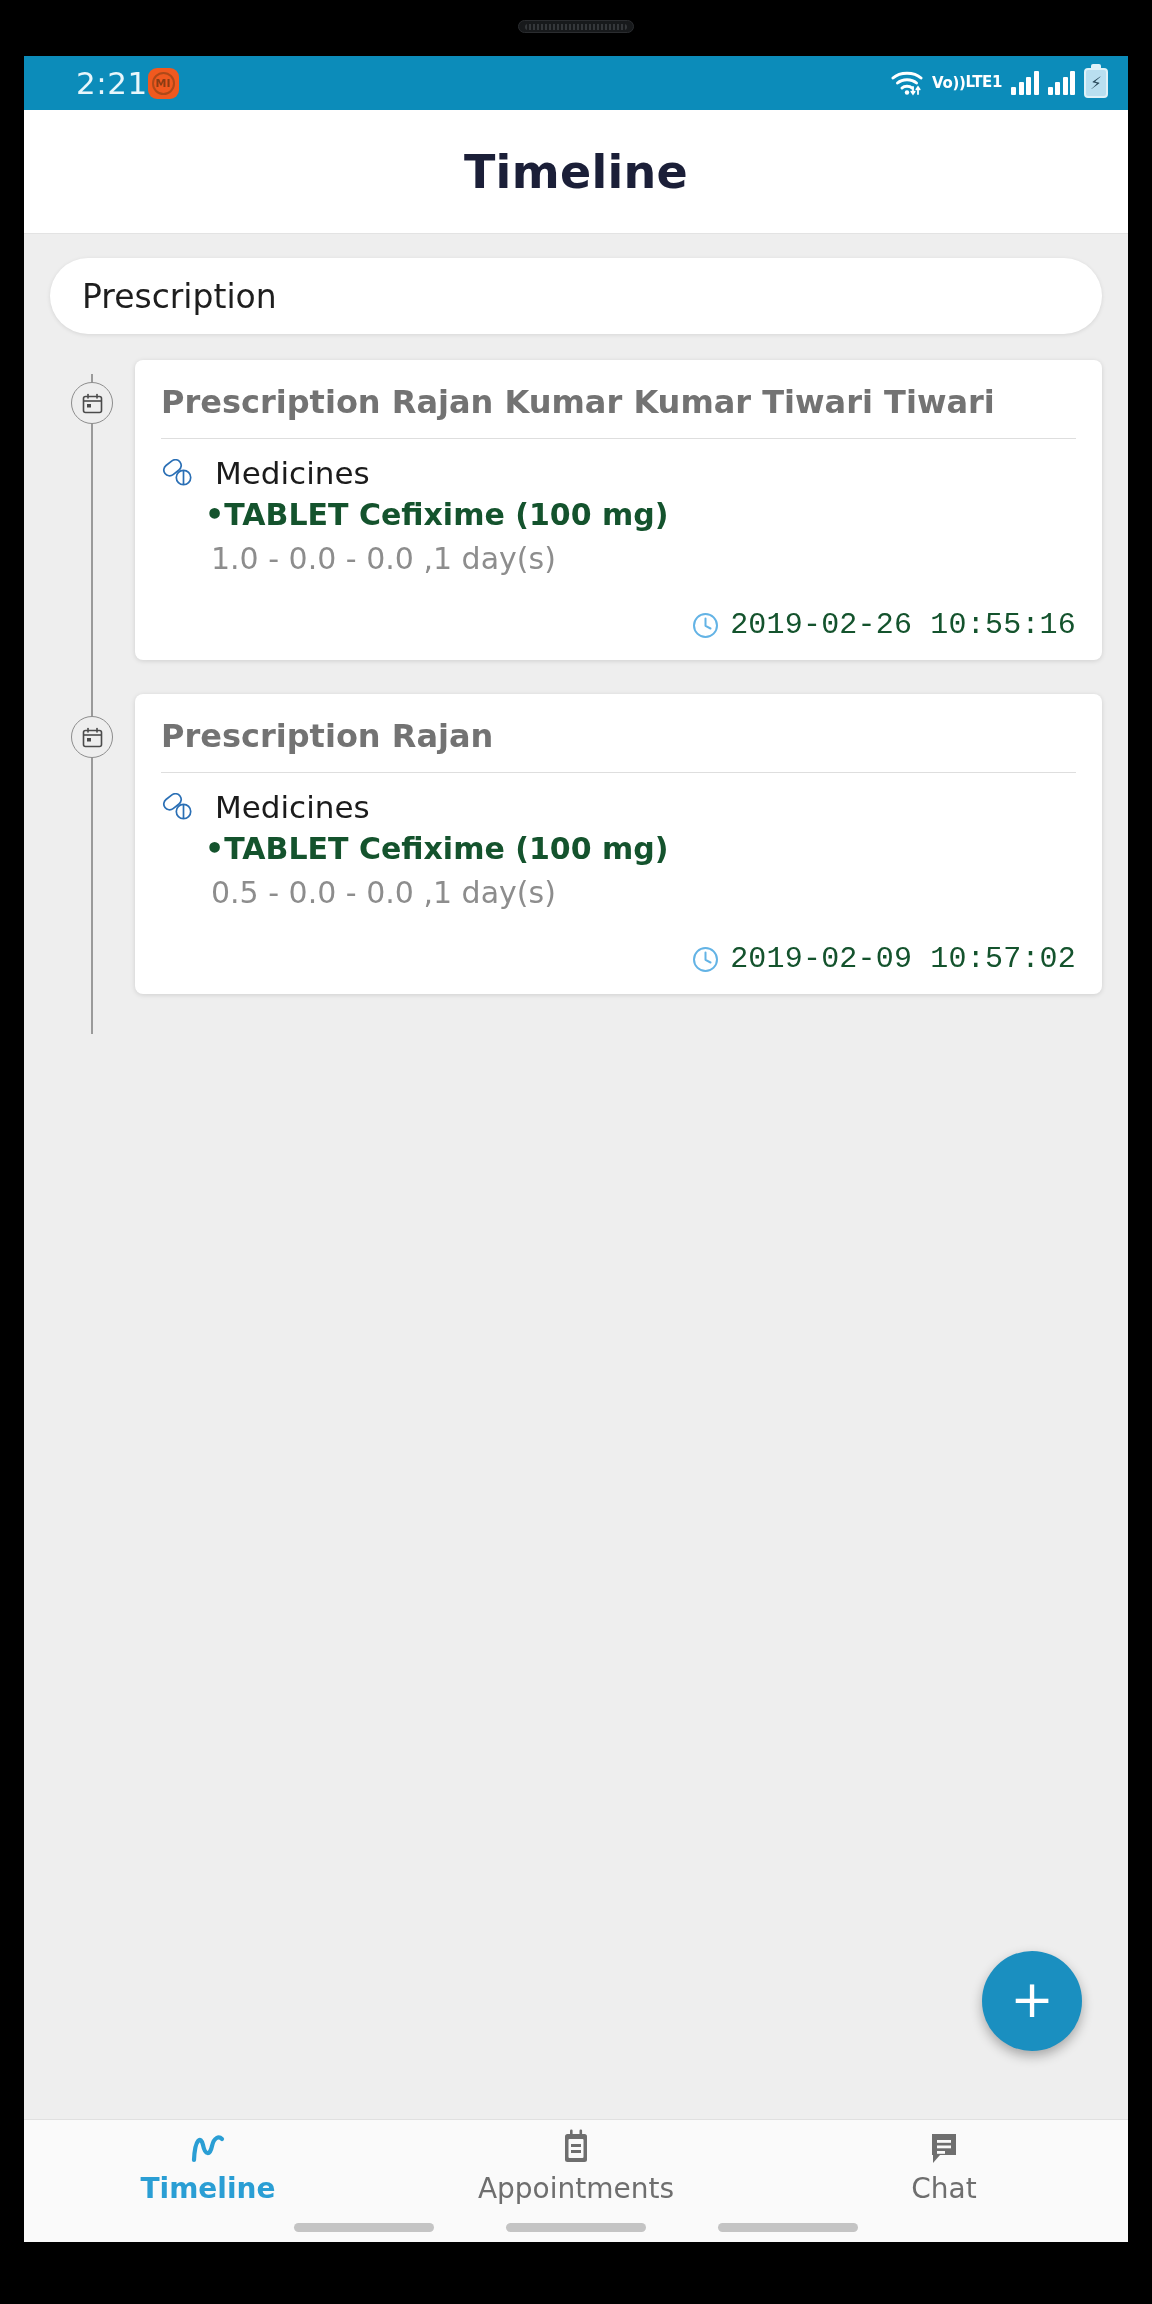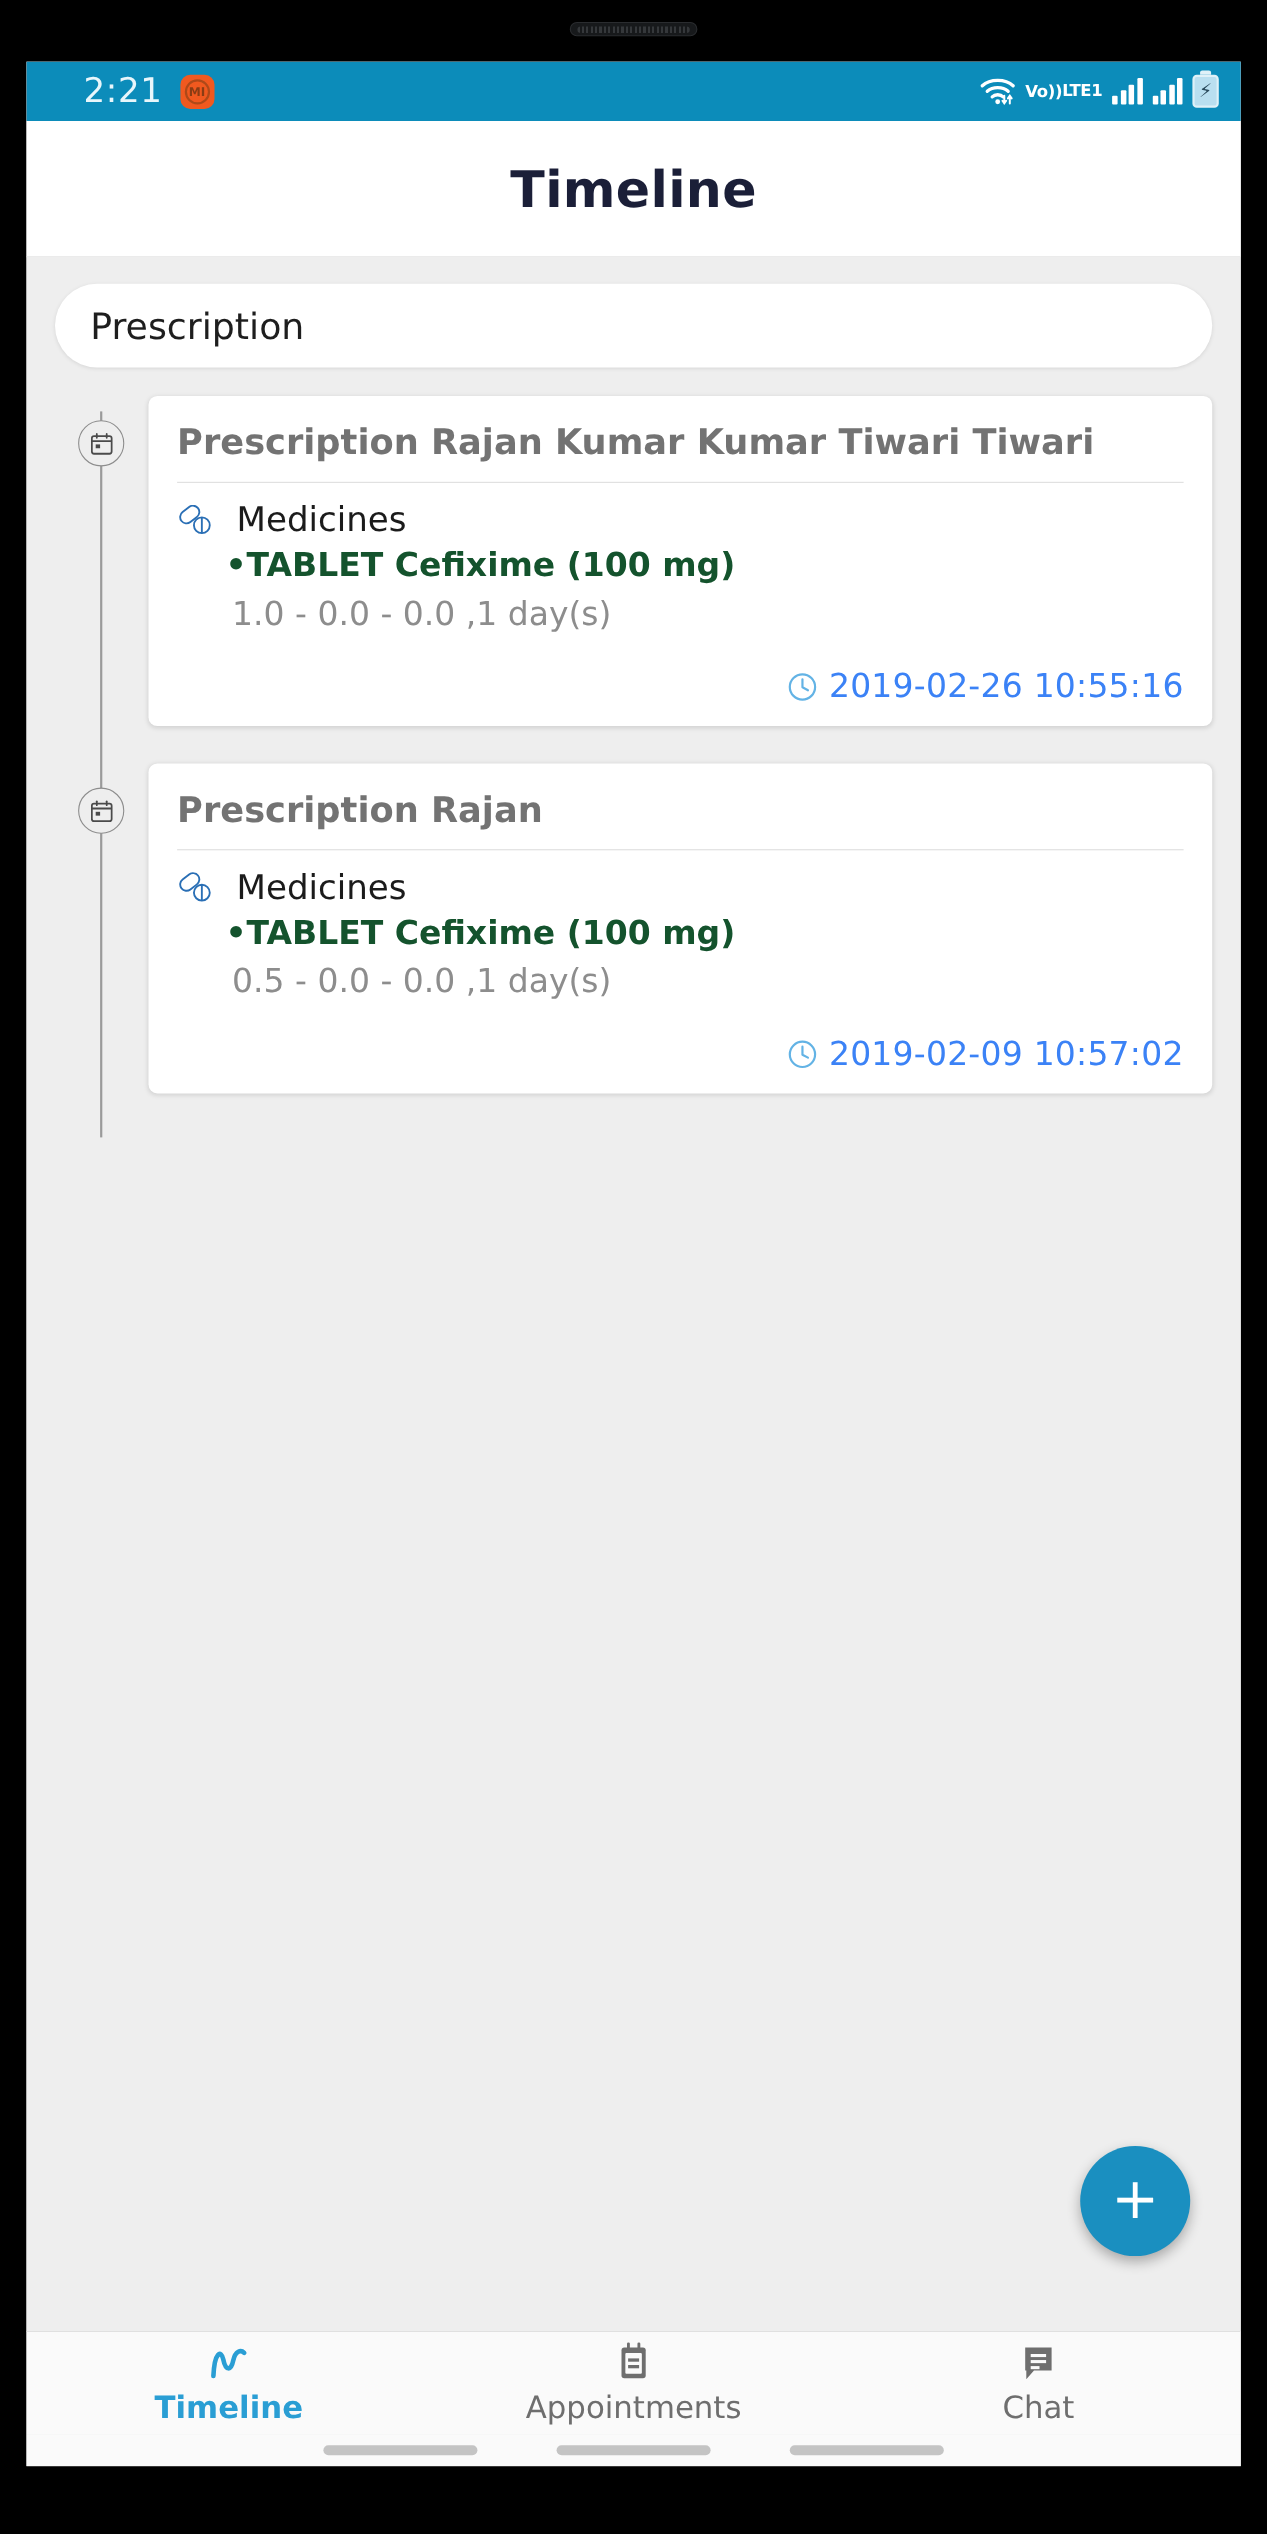--- a/index.html
+++ b/index.html
@@ -29,21 +29,21 @@
     background:#eeeeee;
     overflow:hidden;
   }
 
   
   #status-bar {
     height:54px; background:#0c8cba;
     display:flex; align-items:center; justify-content:space-between;
     padding:0 20px 0 52px;
   }
-  #status-left { display:flex; align-items:center; gap:16px; }
+  #status-left { display:flex; align-items:center; }
   #status-time { color:#e8f6fb; font-size:31px; font-weight:400; letter-spacing:.5px; }
   #mi-icon {
     width:31px; height:31px; border-radius:9px; background:#f0591f;
     display:flex; align-items:center; justify-content:center;
     position:relative;
   }
   #mi-icon .mi-ring {
     position:absolute; width:23px; height:23px; border-radius:50%;
     border:2px solid rgba(120,60,20,.55);
   }
@@ -136,21 +136,21 @@
   }
   .med-dose {
     font-size:30px; font-weight:400; color:#8d8d8d;
     margin-left:50px; line-height:1.4; margin-top:2px;
   }
   .card-foot {
     margin-top:auto; display:flex; align-items:center; justify-content:flex-end; gap:11px;
     padding-top:14px;
   }
   .clock-ic { width:27px; height:27px; }
-  .card-time { font-size:30px; color:#3b82f6; font-weight:400; letter-spacing:.2px; }
+  .card-time { font-size:30px; color:#14532d; font-weight:400; letter-spacing:.2px;font-family:Liberation Mono, monospace; }
 
   
   #fab {
     position:absolute; right:46px; bottom:68px;
     width:100px; height:100px; border-radius:50%;
     background:#1a8fc0;
     display:flex; align-items:center; justify-content:center;
     box-shadow:0 5px 12px rgba(0,0,0,.30);
   }
   #fab-plus { color:#fff; font-size:52px; font-weight:400; line-height:1; margin-top:-4px; }

